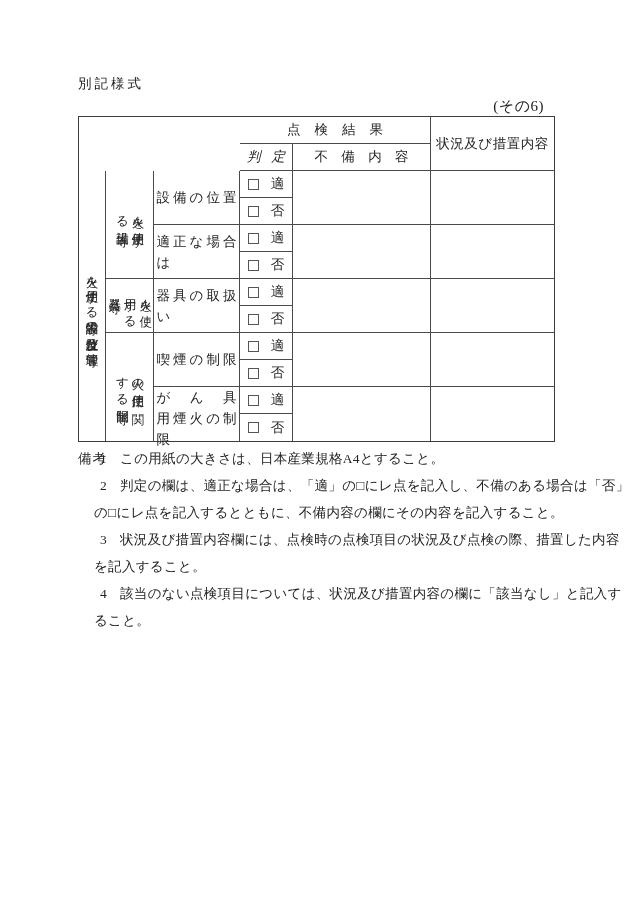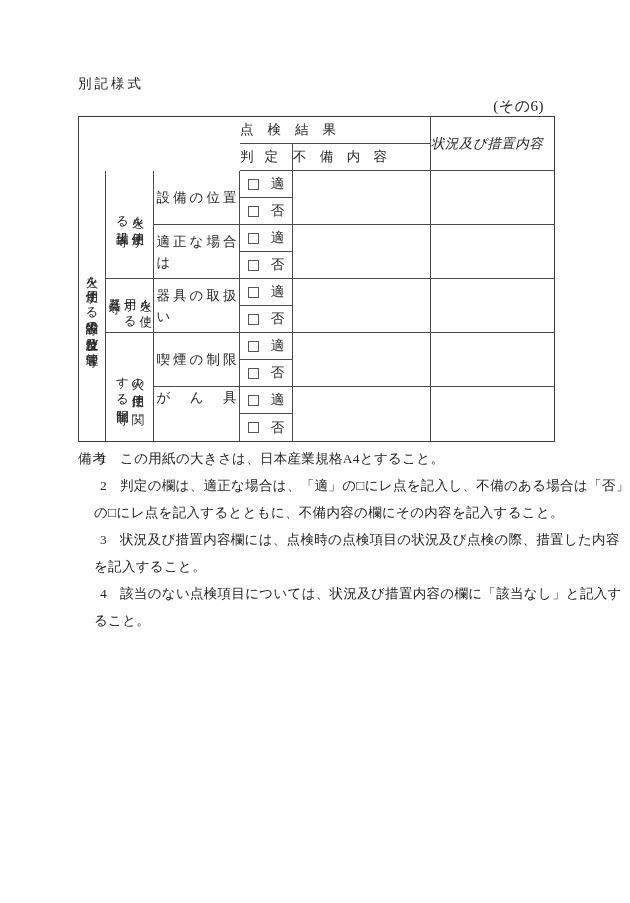--- a/index.html
+++ b/index.html
@@ -27,29 +27,29 @@
     display:grid;
     grid-template-columns:27px 48px 86px 53px 138px 123px;
     grid-template-rows:repeat(12,27px);
     border:1.6px solid #3c3c3c;
     background:#fff;
   }
   .c { border-right:1px solid #4a4a4a; border-bottom:1px solid #4a4a4a; }
   .nr { border-right:none; }
   .nb { border-bottom:none; }
   .hc {
-    display:flex; align-items:center; justify-content:flex-start;
+    display:flex; align-items:center; justify-content:center;
     font-size:13.5px;
   }
   .just { text-align:justify; text-align-last:justify; display:block; }
   .h-item-in  { width:138px; }
   .h-res-in   { width:96px; }
-  .h-jud-in   { width:38px; }
+  .h-jud-in   { width:38px;font-style:italic; }
   .h-fub-in   { width:94px; }
-  .h-sta-in   { letter-spacing:0.5px;font-style:italic; }
+  .h-sta-in   { letter-spacing:0.5px; }
   
   .vcell { display:flex; align-items:center; justify-content:center; }
   .vt { writing-mode:vertical-rl; font-size:12.5px; letter-spacing:1.5px; line-height:15.5px; }
   .vt-cat { letter-spacing:0.5px; line-height:16px; }
   
   .icell { display:flex; flex-direction:column; align-items:center; justify-content:center; font-size:13.5px; line-height:21px; }
   .icell .just { width:80px; }
   
   .jcell { display:flex; align-items:center; justify-content:center; gap:12px; font-size:13.5px; }
   .box { width:11px; height:11px; border:1px solid #555; background:#fff; flex:0 0 auto; }
@@ -114,20 +114,21 @@
       <span class="just">適正な場合は</span>
     </div>
     <div class="c icell" style="grid-column:3/4;grid-row:7/9;">
       <span class="just">器具の取扱い</span>
     </div>
     <div class="c icell" style="grid-column:3/4;grid-row:9/11;align-items:center;">
       <span class="just">喫煙の制限</span>
     </div>
     <div class="c icell nb" style="grid-column:3/4;grid-row:11/13;justify-content:space-between;">
       <span class="just">がん具</span>
+      <span class="just">用煙火の制限</span>
     </div>
 
     <div class="c jcell" style="grid-column:4/5;grid-row:3/4;">
       <span class="box"></span>
       <span>適</span>
     </div>
     <div class="c jcell" style="grid-column:4/5;grid-row:4/5;">
       <span class="box"></span>
       <span>否</span>
     </div>

